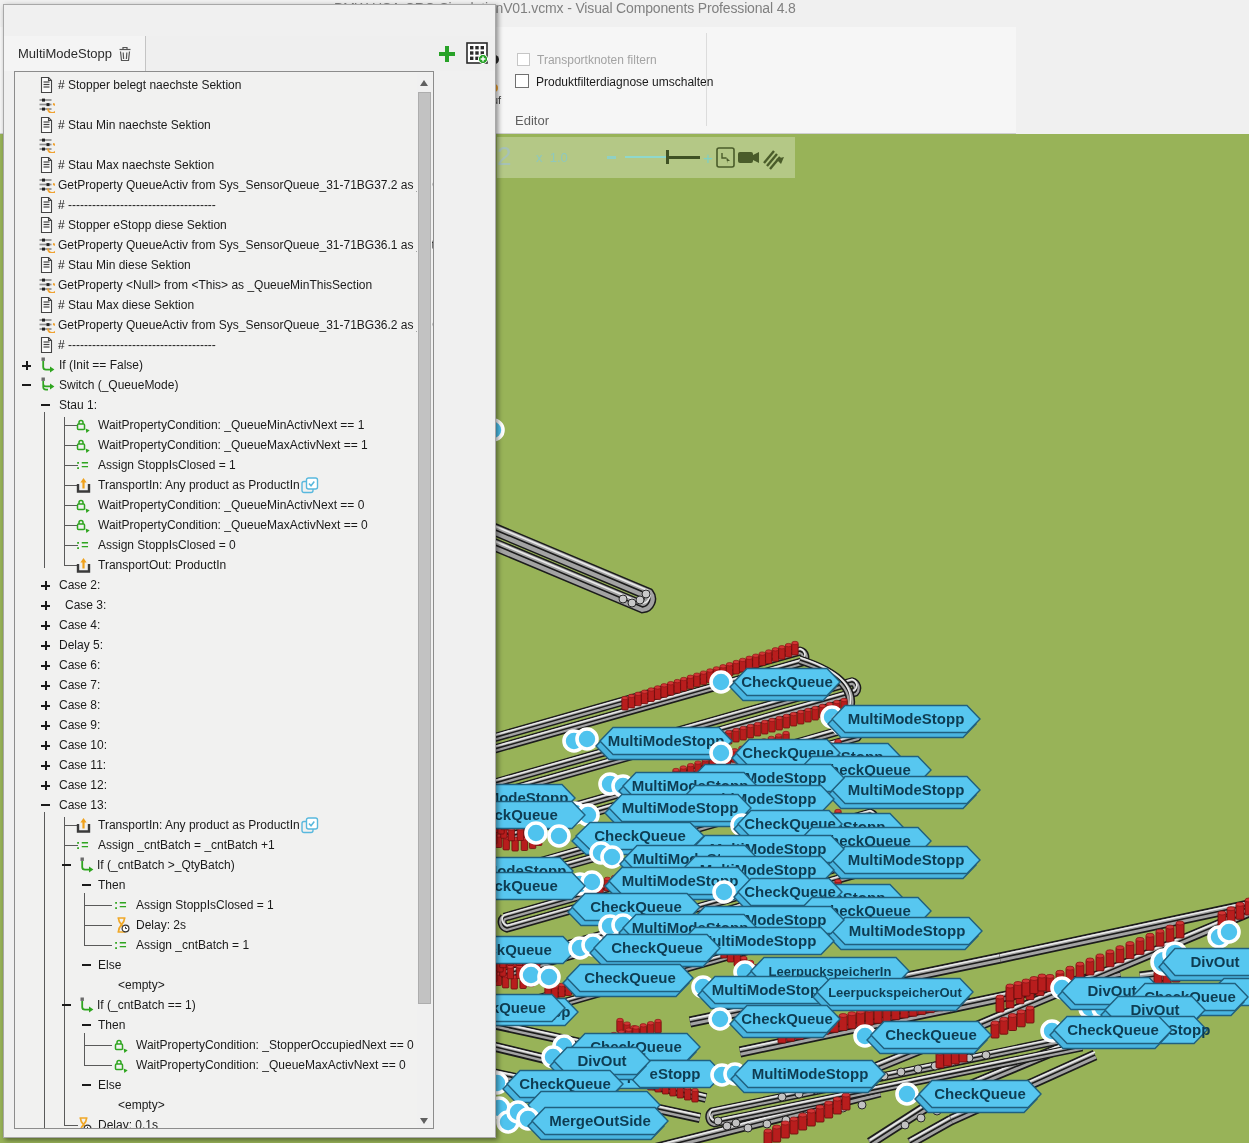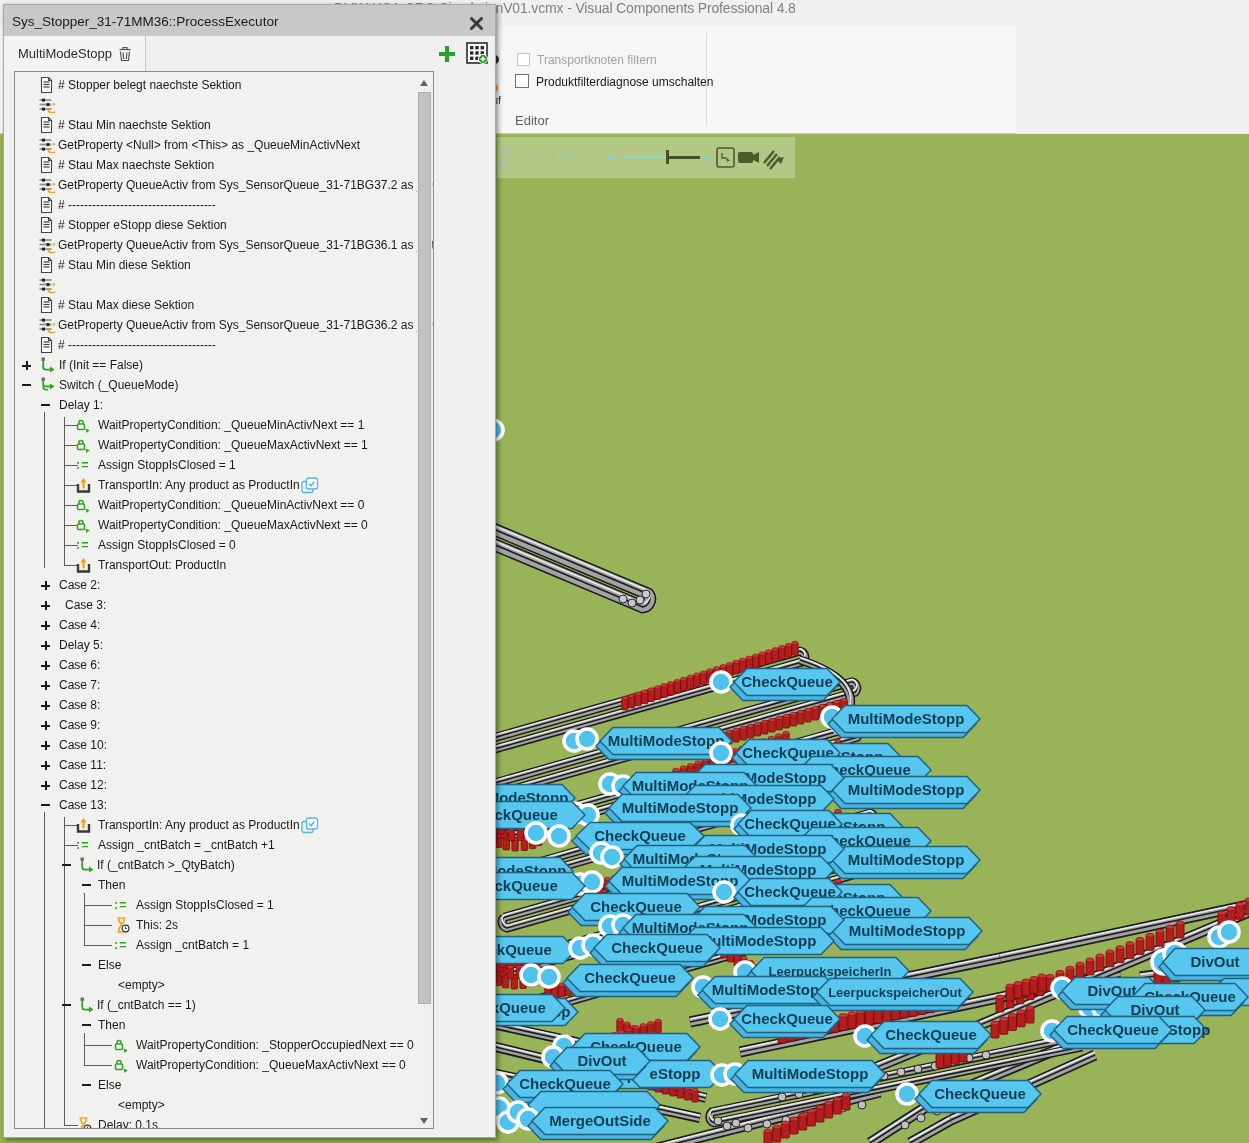--- a/index.html
+++ b/index.html
@@ -839,21 +839,20 @@
    <g stroke="#4a5c2a" stroke-width="2.4">
             <line x1="48" y1="16" x2="58" y2="4"></line>
             <line x1="51" y1="19" x2="61" y2="7"></line>
             <line x1="54" y1="22" x2="64" y2="10"></line>
           </g>
    <path d="M60,12 l8,-2 l-3,7 z" fill="#4a5c2a"></path>
  </svg>
 </div>
 </div>
 <div id="panel">
- <div id="phead">Sys_Stopper_31-71MM36::ProcessExecutor<div id="xbtn"></div></div>
  <div id="ptool">
    <div id="ptab">MultiModeStopp
      <svg class="abs" style="left:114px;top:10px" width="14" height="16" viewBox="0 0 14 16">
             <g fill="none" stroke="#555" stroke-width="1.2">
               <path d="M1.5,3.5 h11"></path>
               <path d="M5,3 v-1.5 h4 v1.5"></path>
               <path d="M2.5,5.5 l1,9 h7 l1,-9"></path>
               <line x1="5.2" y1="6.5" x2="5.6" y2="13"></line>
               <line x1="8.8" y1="6.5" x2="8.4" y2="13"></line>
             </g>
@@ -971,21 +970,20 @@
 <svg class="ric" style="left:39px;top:97px" width="16" height="16">
             <use href="#i-gp"></use>
           </svg>
 <svg class="ric" style="left:39px;top:117px" width="16" height="16">
             <use href="#i-doc"></use>
           </svg>
 <div class="rt" style="left:58px;top:115px"># Stau Min naechste Sektion</div>
 <svg class="ric" style="left:39px;top:137px" width="16" height="16">
             <use href="#i-gp"></use>
           </svg>
-<div class="rt" style="left:58px;top:135px">GetProperty &lt;Null&gt; from &lt;This&gt; as _QueueMinActivNext</div>
 <svg class="ric" style="left:453px;top:138px" width="14" height="14">
             <use href="#i-ban"></use>
           </svg>
 <svg class="ric" style="left:39px;top:157px" width="16" height="16">
             <use href="#i-doc"></use>
           </svg>
 <div class="rt" style="left:58px;top:155px"># Stau Max naechste Sektion</div>
 <svg class="ric" style="left:39px;top:177px" width="16" height="16">
             <use href="#i-gp"></use>
           </svg>
@@ -1002,20 +1000,21 @@
             <use href="#i-gp"></use>
           </svg>
 <div class="rt" style="left:58px;top:235px">GetProperty QueueActiv from Sys_SensorQueue_31-71BG36.1 as _StopperO...</div>
 <svg class="ric" style="left:39px;top:257px" width="16" height="16">
             <use href="#i-doc"></use>
           </svg>
 <div class="rt" style="left:58px;top:255px"># Stau Min diese Sektion</div>
 <svg class="ric" style="left:39px;top:277px" width="16" height="16">
             <use href="#i-gp"></use>
           </svg>
+<div class="rt" style="left:58px;top:275px">GetProperty &lt;Null&gt; from &lt;This&gt; as _QueueMinThisSection</div>
 <svg class="ric" style="left:453px;top:278px" width="14" height="14">
             <use href="#i-ban"></use>
           </svg>
 <svg class="ric" style="left:39px;top:297px" width="16" height="16">
             <use href="#i-doc"></use>
           </svg>
 <div class="rt" style="left:58px;top:295px"># Stau Max diese Sektion</div>
 <svg class="ric" style="left:39px;top:317px" width="16" height="16">
             <use href="#i-gp"></use>
           </svg>
@@ -1028,21 +1027,21 @@
 <svg class="ric" style="left:41px;top:357px" width="16" height="16">
             <use href="#i-if"></use>
           </svg>
 <div class="rt" style="left:59px;top:355px">If (Init == False)</div>
 <div class="tgM" style="left:22px;top:384px"></div>
 <svg class="ric" style="left:41px;top:377px" width="16" height="16">
             <use href="#i-sw"></use>
           </svg>
 <div class="rt" style="left:59px;top:375px">Switch (_QueueMode)</div>
 <div class="tgM" style="left:41px;top:404px"></div>
-<div class="rt" style="left:59px;top:395px">Delay 1:</div>
+<div class="rt" style="left:59px;top:395px">Stau 1:</div>
 <svg class="ric" style="left:76px;top:417px" width="16" height="16">
             <use href="#i-wt"></use>
           </svg>
 <div class="rt" style="left:98px;top:415px">WaitPropertyCondition: _QueueMinActivNext == 1</div>
 <svg class="ric" style="left:76px;top:437px" width="16" height="16">
             <use href="#i-wt"></use>
           </svg>
 <div class="rt" style="left:98px;top:435px">WaitPropertyCondition: _QueueMaxActivNext == 1</div>
 <div class="asg" style="left:76px;top:455px">:=</div>
 <div class="rt" style="left:98px;top:455px">Assign StoppIsClosed = 1</div>
@@ -1105,21 +1104,21 @@
             <use href="#i-if"></use>
           </svg>
 <div class="rt" style="left:97px;top:855px">If (_cntBatch &gt;_QtyBatch)</div>
 <div class="tgM" style="left:82px;top:884px"></div>
 <div class="rt" style="left:98px;top:875px">Then</div>
 <div class="asg" style="left:114px;top:895px">:=</div>
 <div class="rt" style="left:136px;top:895px">Assign StoppIsClosed = 1</div>
 <svg class="ric" style="left:114px;top:917px" width="16" height="16">
             <use href="#i-dl"></use>
           </svg>
-<div class="rt" style="left:136px;top:915px">This: 2s</div>
+<div class="rt" style="left:136px;top:915px">Delay: 2s</div>
 <div class="asg" style="left:114px;top:935px">:=</div>
 <div class="rt" style="left:136px;top:935px">Assign _cntBatch = 1</div>
 <div class="tgM" style="left:82px;top:964px"></div>
 <div class="rt" style="left:98px;top:955px">Else</div>
 <div class="rt" style="left:118px;top:975px">&lt;empty&gt;</div>
 <div class="tgM" style="left:62px;top:1004px"></div>
 <svg class="ric" style="left:80px;top:997px" width="16" height="16">
             <use href="#i-if"></use>
           </svg>
 <div class="rt" style="left:97px;top:995px">If (_cntBatch == 1)</div>

